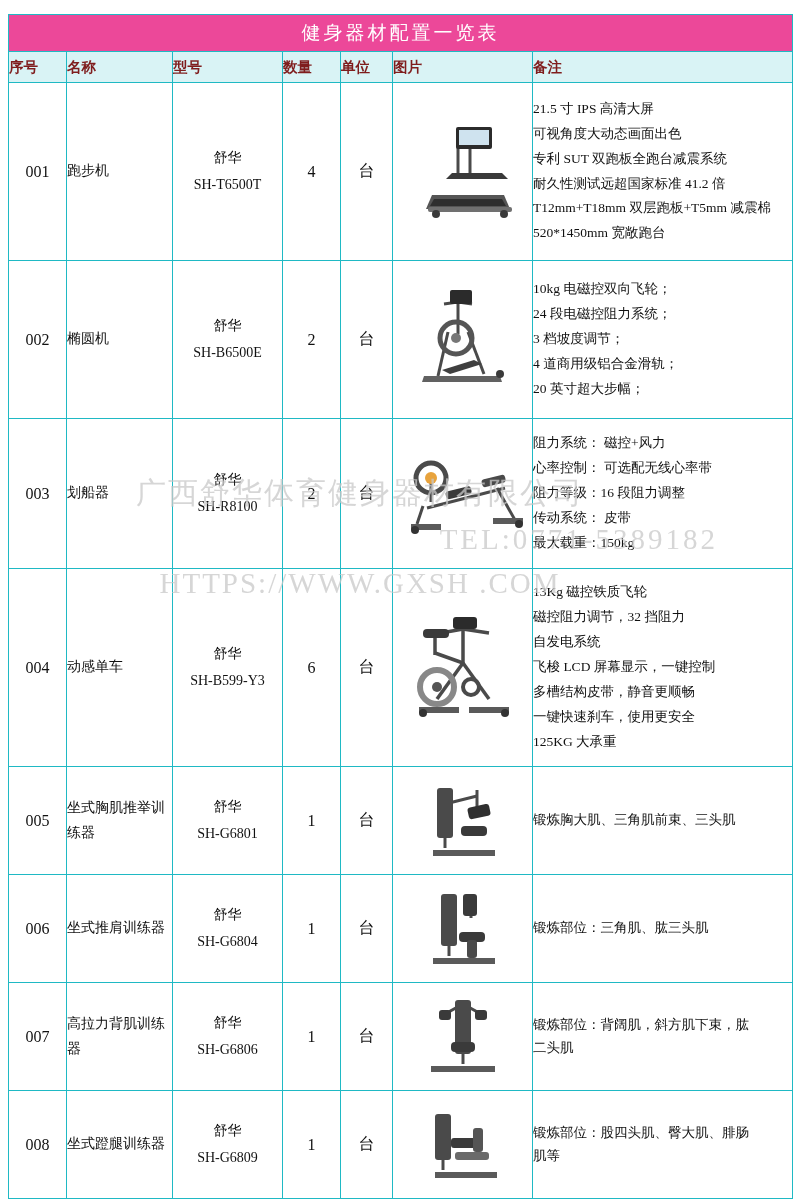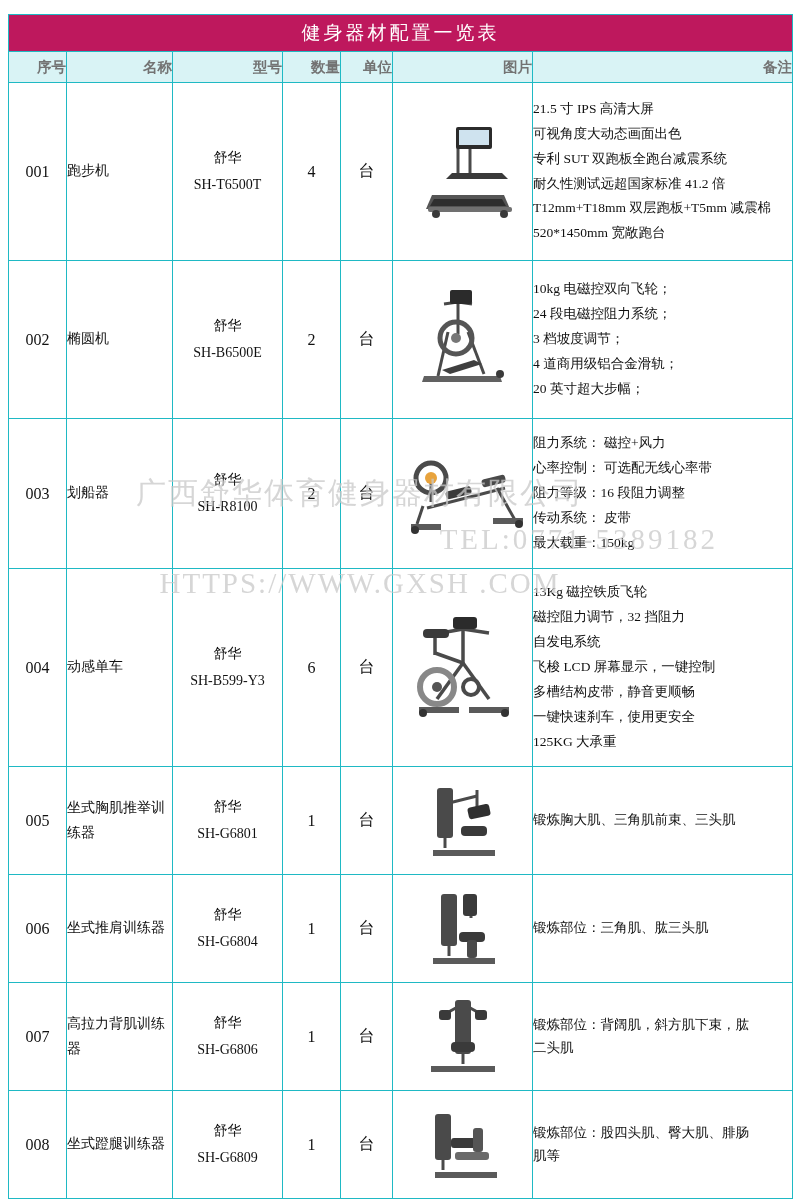--- a/index.html
+++ b/index.html
@@ -47,37 +47,37 @@
     margin: 0 auto;
     table-layout: fixed;
     position: relative;
     z-index: 2;
   }
   table.sheet td, table.sheet th {
     border: 1px solid #1fb9c4;
     padding: 0;
   }
   .title-row td {
-    background: #be185d;
+    background: #ec4899;
     color: #ffffff;
     text-align: center;
     font-size: 19px;
     letter-spacing: 3px;
     height: 36px;
     font-family: "Liberation Sans", sans-serif;
     font-weight: normal;
   }
   .head-row td {
     background: #d9f3f5;
-    text-align: right;
+    text-align: left;
     font-size: 14.5px;
     height: 30px;
     font-weight: bold;
     font-family: Liberation Sans, sans-serif;
-    color: #737373;
+    color: #7f1d1d;
   }
   td.c-no, td.c-qty, td.c-unit {
     text-align: center;
     font-size: 16px;
   }
   td.c-name {
     text-align: left;
     font-size: 14px;
     line-height: 1.75;
     padding: 4px 3px;

